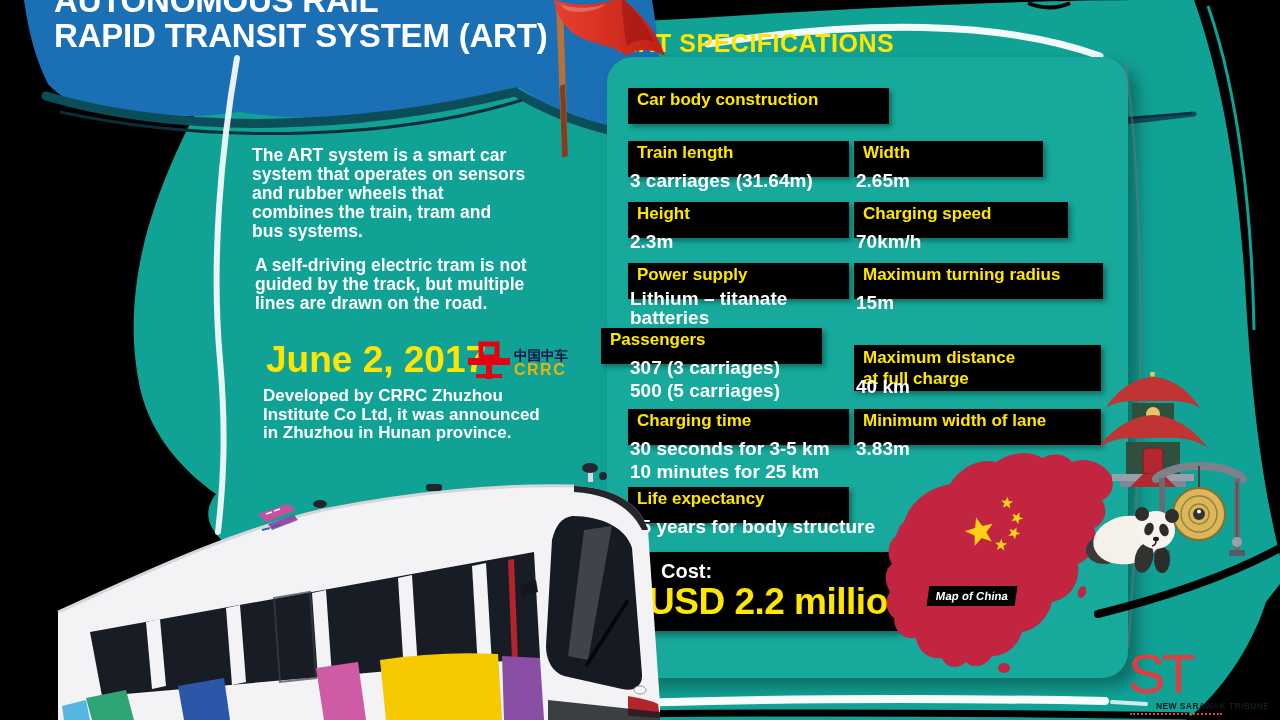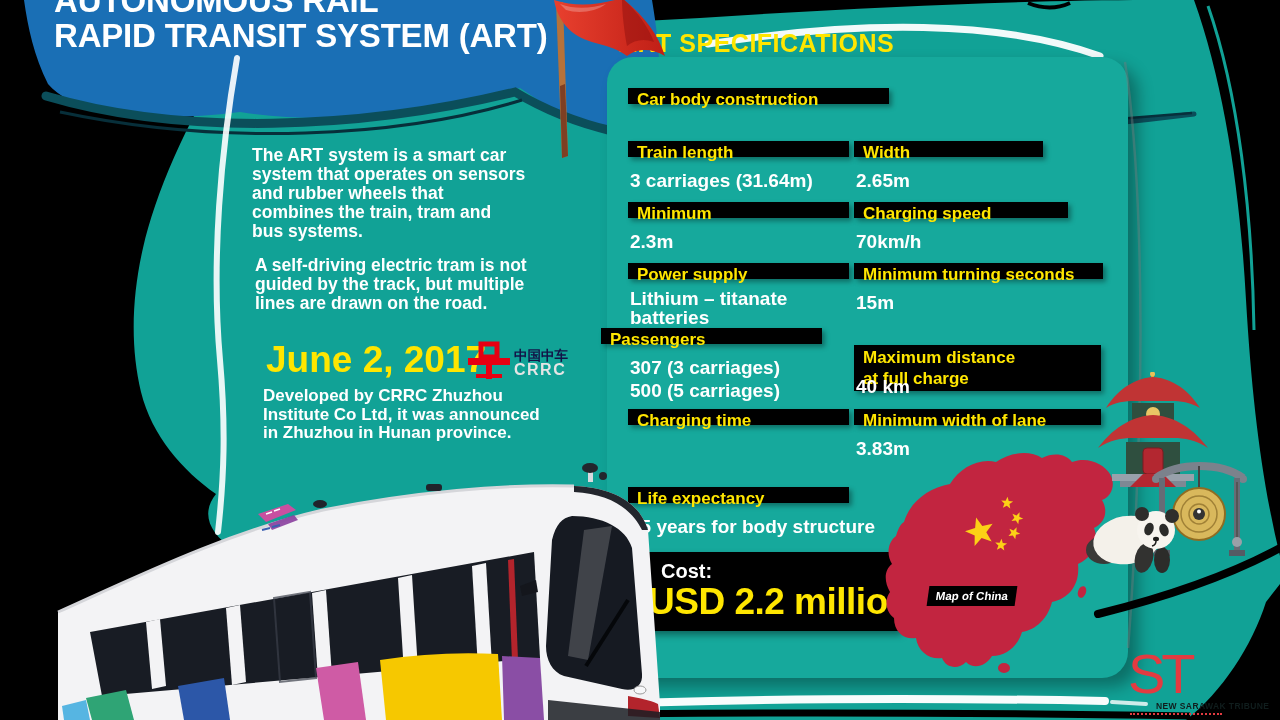--- a/index.html
+++ b/index.html
@@ -6,25 +6,25 @@
   .canvas{position:relative;width:1280px;height:720px;background:#000;overflow:hidden;
           font-family:"Liberation Sans",sans-serif;}
   .abs{position:absolute;}
   svg{display:block;}
   .title{left:54px;top:-17px;font-size:33px;line-height:35px;font-weight:bold;color:#fff;
          letter-spacing:-0.2px;white-space:pre-line;}
   .heading{left:619px;top:29px;font-size:25px;font-weight:bold;color:#ffe600;letter-spacing:.5px;white-space:nowrap;}
   .para{color:#fff;font-weight:bold;font-size:17.5px;line-height:19px;white-space:pre-line;}
   .date{left:266px;top:339px;font-size:37px;font-weight:bold;color:#ffe600;white-space:nowrap;}
   .crrc-cn{left:514px;top:347px;font-size:13.5px;font-weight:bold;color:#131347;white-space:nowrap;}
-  .crrc-en{left:514px;top:361px;font-size:16px;font-weight:bold;letter-spacing:1.5px;color:#e5e5e5;}
+  .crrc-en{left:514px;top:361px;font-size:16px;font-weight:bold;letter-spacing:1.5px;color:#eab308;}
   .dev{left:263px;top:387px;font-size:17px;line-height:18.5px;}
   .panel{left:607px;top:57px;width:521px;height:621px;background:#16a99c;border-radius:26px;
          box-shadow:10px 9px 16px rgba(0,0,0,.32);}
-  .lab{background:#000;color:#ffe600;font-weight:bold;font-size:17px;line-height:24px;height:16px;
+  .lab{background:#000;color:#ffe600;font-weight:bold;font-size:17px;line-height:24px;height:36px;
        padding-left:9px;white-space:nowrap;box-shadow:3px 3px 5px rgba(0,0,0,.35);}
   .lab2{height:44px;line-height:21px;padding-top:2px;white-space:pre-line;margin-top:17px;}
   .val{color:#fff;font-weight:bold;font-size:19px;line-height:23px;white-space:pre-line;}
   .lh19{line-height:19px;}
   .costbox{left:614px;top:552px;width:284px;height:79px;background:#000;
            box-shadow:4px 4px 7px rgba(0,0,0,.4);}
   .cost-label{left:36px;top:8px;color:#fff;font-weight:bold;font-size:20px;margin-left:11px;}
   .cost-value{left:34px;top:29px;color:#ffe600;font-weight:bold;font-size:37px;letter-spacing:-0.5px;white-space:nowrap;}
   .note{left:648px;top:637px;display:flex;color:#fff;font-weight:bold;font-size:19px;line-height:23px;}
   .note .dot{font-size:13px;margin:3px 6px 0 0;}
@@ -95,42 +95,44 @@
 in Zhuzhou in Hunan province.</div>
 
   <div class="lab abs" style="left:628px;top:88px;width:252px">Car body construction</div>
 
   <div class="lab abs" style="left:628px;top:141px;width:212px">Train length</div>
   <div class="val abs" style="left:630px;top:169px">3 carriages (31.64m)</div>
 
   <div class="lab abs" style="left:854px;top:141px;width:180px">Width</div>
   <div class="val abs" style="left:856px;top:169px">2.65m</div>
 
-  <div class="lab abs" style="left:628px;top:202px;width:212px">Minimum</div>
+  <div class="lab abs" style="left:628px;top:202px;width:212px">Height</div>
   <div class="val abs" style="left:630px;top:230px">2.3m</div>
 
   <div class="lab abs" style="left:854px;top:202px;width:205px">Charging speed</div>
   <div class="val abs" style="left:856px;top:230px">70km/h</div>
 
   <div class="lab abs" style="left:628px;top:263px;width:212px">Power supply</div>
   <div class="val lh19 abs" style="left:630px;top:289px">Lithium – titanate
 batteries</div>
 
-  <div class="lab abs" style="left:854px;top:263px;width:240px">Minimum turning seconds</div>
+  <div class="lab abs" style="left:854px;top:263px;width:240px">Maximum turning radius</div>
   <div class="val abs" style="left:856px;top:291px">15m</div>
 
   <div class="lab abs" style="left:601px;top:328px;width:212px">Passengers</div>
   <div class="val abs" style="left:630px;top:356px">307 (3 carriages)
 500 (5 carriages)</div>
 
   <div class="lab lab2 abs" style="left:854px;top:328px;width:238px">Maximum distance
 at full charge</div>
   <div class="val abs" style="left:856px;top:375px">40 km</div>
 
   <div class="lab abs" style="left:628px;top:409px;width:212px">Charging time</div>
+  <div class="val abs" style="left:630px;top:437px">30 seconds for 3-5 km
+10 minutes for 25 km</div>
 
   <div class="lab abs" style="left:854px;top:409px;width:238px">Minimum width of lane</div>
   <div class="val abs" style="left:856px;top:437px">3.83m</div>
 
   <div class="lab abs" style="left:628px;top:487px;width:212px">Life expectancy</div>
   <div class="val abs" style="left:630px;top:515px">25 years for body structure</div>
 
   <div class="costbox abs">
     <div class="cost-label abs">Cost:</div>
     <div class="cost-value abs">USD 2.2 million</div>

